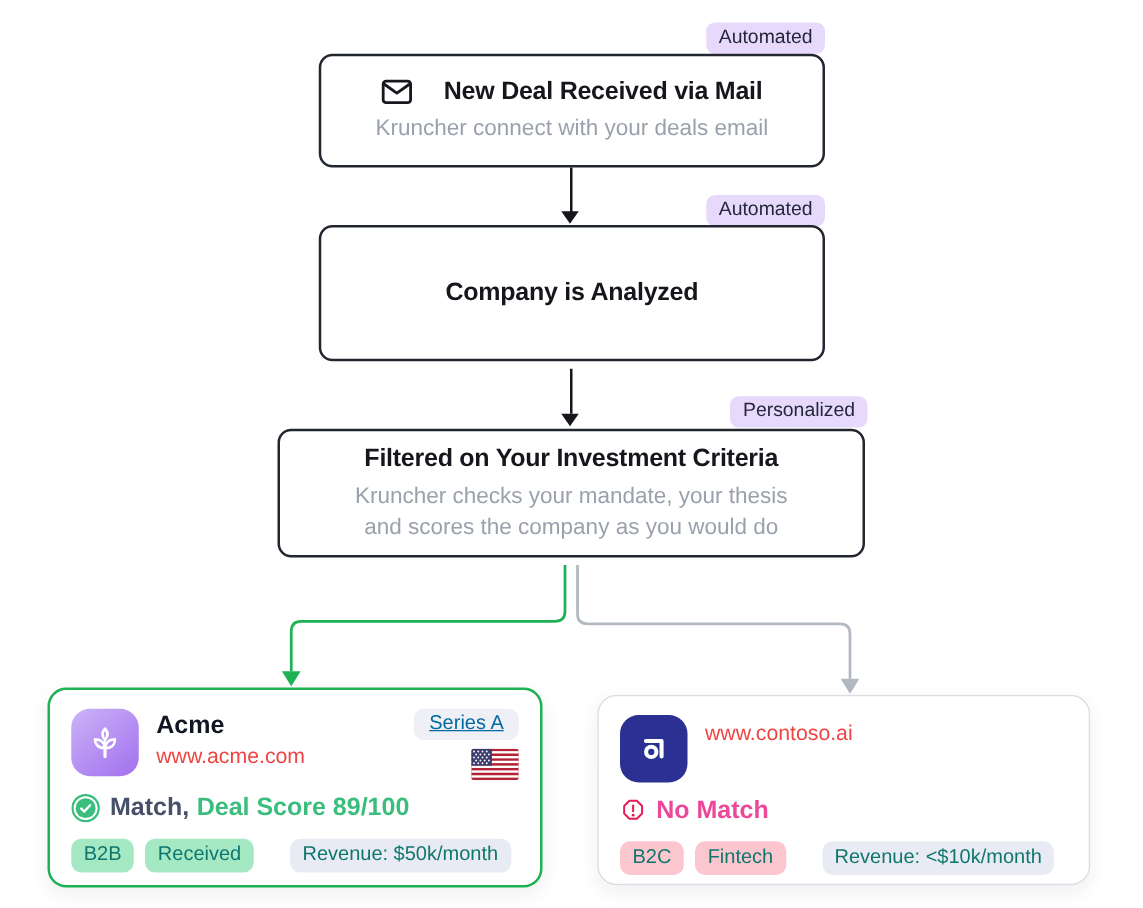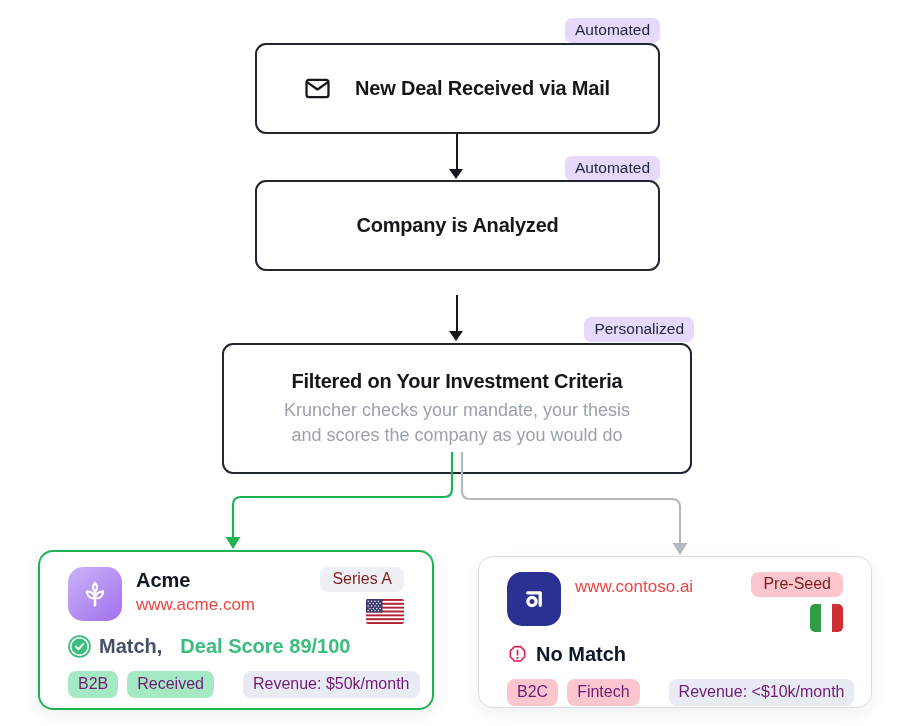--- a/index.html
+++ b/index.html
@@ -25,45 +25,45 @@
   
   .vline { position:absolute; width:2px; background:#15171c; }
   .arrowhead {
     position:absolute; width:0; height:0;
     border-left:7px solid transparent; border-right:7px solid transparent;
     border-top:10px solid #15171c;
   }
   .branch-svg { position:absolute; left:0; top:452px; }
   
   .card {
-    position:absolute; background:#fff; border-radius:15px; padding:15px 28px;
+    position:absolute; background:#fff; border-radius:15px; padding:15px 17px;
     box-sizing:border-box; box-shadow:0 5px 16px rgba(16,24,40,.07);
   }
   .card-green { border:2.5px solid #1fb254; }
   .card-gray  { border:1.5px solid #d9dde3; }
   .card-head { display:flex; align-items:flex-start; }
   .logo {
     width:54px; height:54px; border-radius:15px; flex-shrink:0;
     display:flex; align-items:center; justify-content:center;
   }
   .logo-acme { background:linear-gradient(140deg,#cbb3f7 0%,#a676ef 90%); }
   .logo-contoso { background:#2b3193; }
   .id-col { margin-left:14px; padding-top:2px; flex:1; min-width:0; }
   .card-name { font-size:20px; font-weight:700; color:#101624; }
   .card-url { font-size:17px; color:#ef4444; margin-top:3px; }
   .right-col { display:flex; flex-direction:column; align-items:flex-end; gap:7px; }
-  .stage-badge { font-size:16px; padding:3px 12px 4px; border-radius:8px; color:#7f1d1d; }
+  .stage-badge { font-size:16px; padding:3px 12px 4px; border-radius:8px; color:#0369a1;text-decoration:underline; }
   .stage-gray { background:#eef0f6; }
   .stage-pink { background:#fcc6ce; }
   .status-row { display:flex; align-items:center; gap:8px; margin-top:11px; font-size:20px; font-weight:700; }
   .match-label { color:#475069; }
   .match-score { color:#3bbd7d; }
-  .nomatch-label { color:#0f172a; }
+  .nomatch-label { color:#ec4899; }
   .tags-row { display:flex; gap:9px; margin-top:13px; }
-  .tag { font-size:16px; padding:4px 10px 5px; border-radius:8px; color:#701a75; white-space:nowrap; }
+  .tag { font-size:16px; padding:4px 10px 5px; border-radius:8px; color:#0f766e; white-space:nowrap; }
   .tag-mint { background:#a5e9c4; }
   .tag-pink { background:#fcc6ce; }
   .tag-lav  { background:#e9ebf4;margin-left:20px; }
   .icon-wrap { display:inline-flex; align-items:center; }
 </style>
 </head>
 <body>
 
 <div class="canvas">
 
@@ -71,37 +71,40 @@
   <div class="flow-box" style="left:255px; top:43px; width:405px; height:91px;">
     <div class="box-title-row">
       <span class="icon-wrap">
         <svg width="25" height="21" viewBox="0 0 26 22">
           <rect x="1.5" y="2" width="23" height="18" rx="2.5" stroke="#16181d" stroke-width="2.4" fill="none"></rect>
           <path d="M2.8 4.8 L13 12 L23.2 4.8" stroke="#16181d" stroke-width="2.4" fill="none" stroke-linecap="round" stroke-linejoin="round"></path>
         </svg>
       </span>
       <span class="box-title">New Deal Received via Mail</span>
     </div>
+    <div class="box-sub">
+      <span>Kruncher connect with your deals email</span>
+    </div>
   </div>
 
   <div class="vline" style="left:456px; top:134px; height:36px;"></div>
   <div class="arrowhead" style="left:449px; top:169px;"></div>
 
   <div class="badge" style="top:156px; right:254px;">Automated</div>
-  <div class="flow-box" style="left:255px; top:180px; width:405px; height:91px;">
+  <div class="flow-box" style="left:255px; top:180px; width:405px; height:109px;">
     <div class="box-title-row">
       <span class="box-title">Company is Analyzed</span>
     </div>
   </div>
 
   <div class="vline" style="left:456px; top:295px; height:36px;"></div>
   <div class="arrowhead" style="left:449px; top:331px;"></div>
 
   <div class="badge" style="top:317px; right:220px;">Personalized</div>
-  <div class="flow-box" style="left:222px; top:343px; width:470px; height:131px;">
+  <div class="flow-box" style="left:222px; top:343px; width:470px; height:103px;">
     <div class="box-title-row">
       <span class="box-title">Filtered on Your Investment Criteria</span>
     </div>
     <div class="box-sub">
       <span>Kruncher checks your mandate, your thesis</span>
       <span>and scores the company as you would do</span>
     </div>
   </div>
 
   <svg class="branch-svg" width="914" height="115" viewBox="0 0 914 115">
@@ -175,21 +178,21 @@
       </div>
     </div>
     <div class="status-row">
       <span class="icon-wrap">
         <svg width="23" height="23" viewBox="0 0 22 22">
           <circle cx="11" cy="11" r="10" fill="none" stroke="#3bbd7d" stroke-width="1.7"></circle>
           <circle cx="11" cy="11" r="7.6" fill="#3bbd7d"></circle>
           <path d="M7.7 11.3 L10 13.6 L14.4 8.8" stroke="#fff" stroke-width="1.9" fill="none" stroke-linecap="round" stroke-linejoin="round"></path>
         </svg>
       </span>
-      <span style="display:flex; gap:18px;">
+      <span style="display:flex; gap:6px;">
         <span class="match-label">Match,</span>
         <span class="match-score">Deal Score 89/100</span>
       </span>
     </div>
     <div class="tags-row">
       <span class="tag tag-mint">B2B</span>
       <span class="tag tag-mint">Received</span>
       <span class="tag tag-lav">Revenue: $50k/month</span>
     </div>
   </div>
@@ -200,37 +203,20 @@
         <span class="icon-wrap">
           <svg width="30" height="30" viewBox="0 0 24 24">
             <path d="M7 7 H17 V17" stroke="#fff" stroke-width="2.6" fill="none" stroke-linecap="round" stroke-linejoin="round"></path>
             <circle cx="10.4" cy="14" r="3.3" stroke="#fff" stroke-width="2.6" fill="none"></circle>
           </svg>
         </span>
       </div>
       <div class="id-col">
         <div class="card-url">www.contoso.ai</div>
       </div>
-      <div class="right-col">
-        <span class="stage-badge stage-pink">Pre-Seed</span>
-        <span class="icon-wrap">
-          <svg width="33" height="28" viewBox="0 0 33 28">
-            <defs>
-                <clipPath id="itc">
-                  <rect width="33" height="28" rx="5"></rect>
-                </clipPath>
-              </defs>
-            <g clip-path="url(#itc)">
-              <rect width="11" height="28" fill="#2f9e45"></rect>
-              <rect x="11" width="11" height="28" fill="#ffffff"></rect>
-              <rect x="22" width="11" height="28" fill="#d02e35"></rect>
-            </g>
-          </svg>
-        </span>
-      </div>
     </div>
     <div class="status-row">
       <span class="icon-wrap">
         <svg width="21" height="21" viewBox="0 0 24 24">
           <path d="M8.6 3 h6.8 l4.8 4.8 v6.8 l-4.8 4.8 h-6.8 l-4.8 -4.8 v-6.8 z" stroke="#e21d56" stroke-width="1.8" fill="none" stroke-linejoin="round"></path>
           <line x1="12" y1="7.3" x2="12" y2="12.6" stroke="#e21d56" stroke-width="1.9" stroke-linecap="round"></line>
           <circle cx="12" cy="16.2" r="1.25" fill="#e21d56"></circle>
         </svg>
       </span>
       <span class="nomatch-label">No Match</span>

